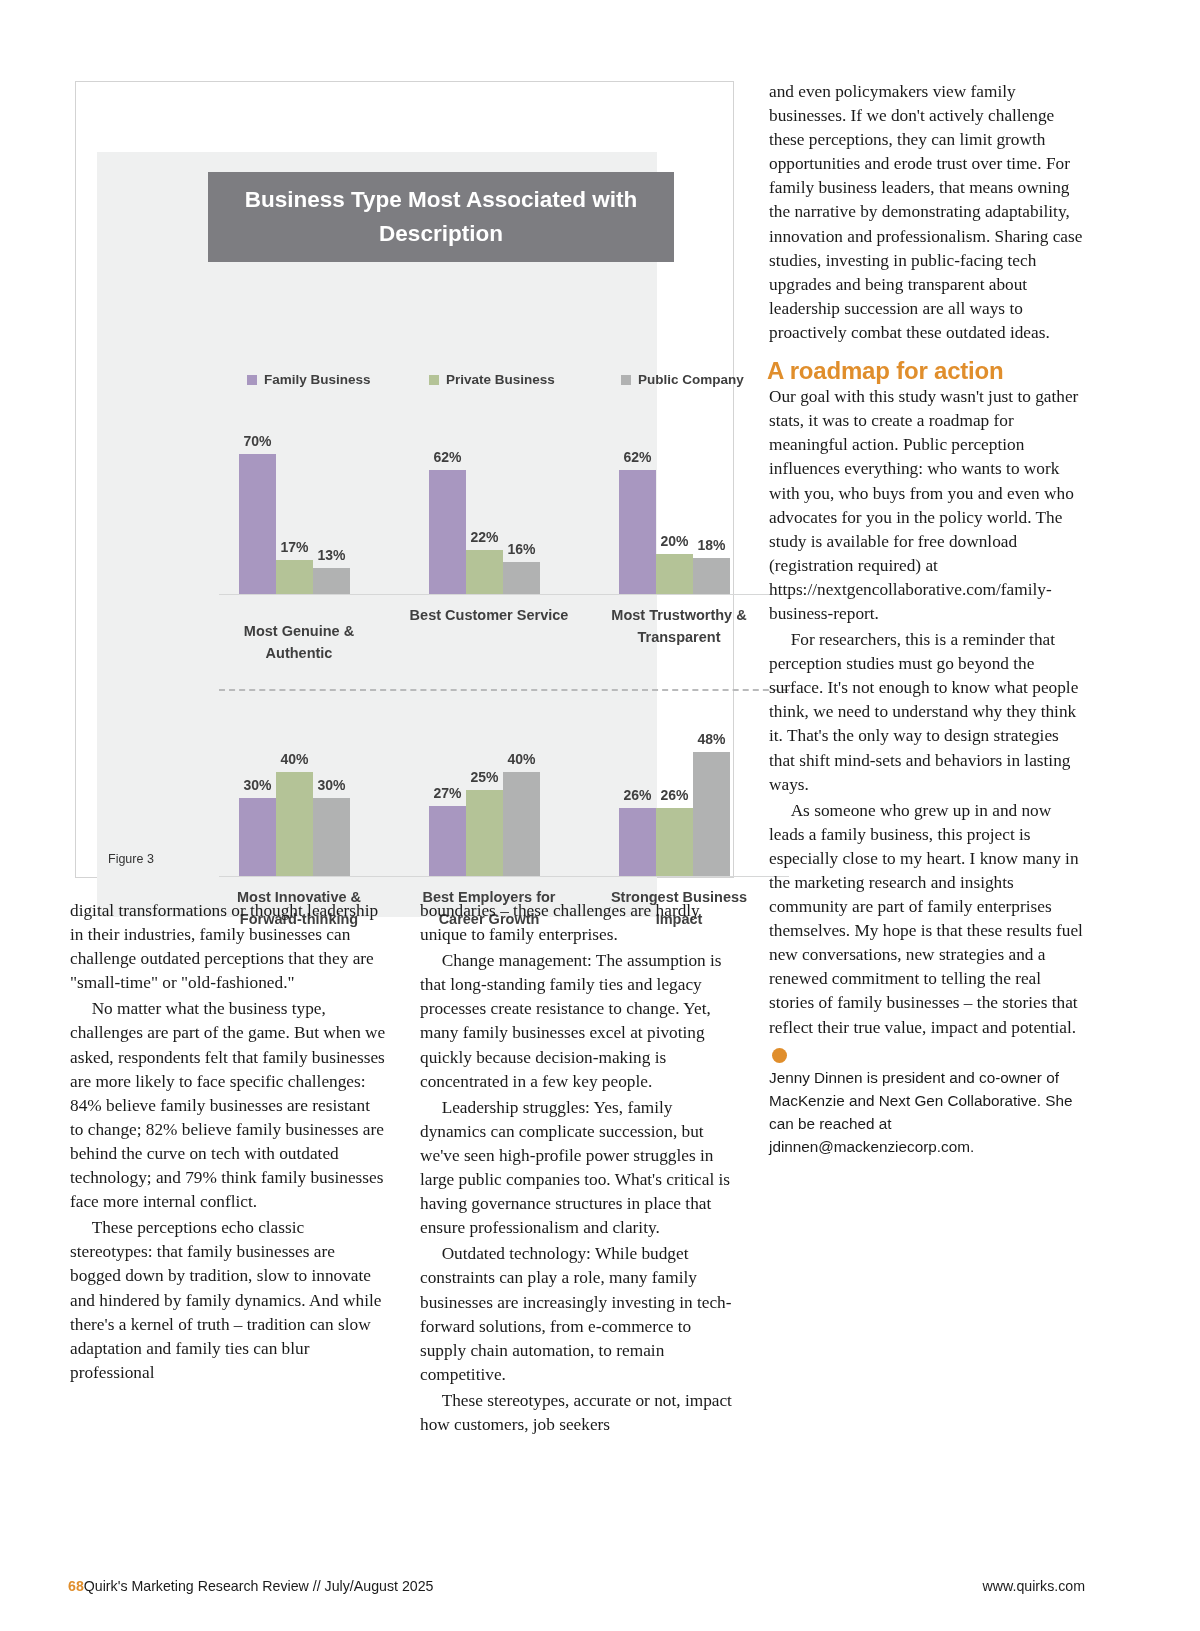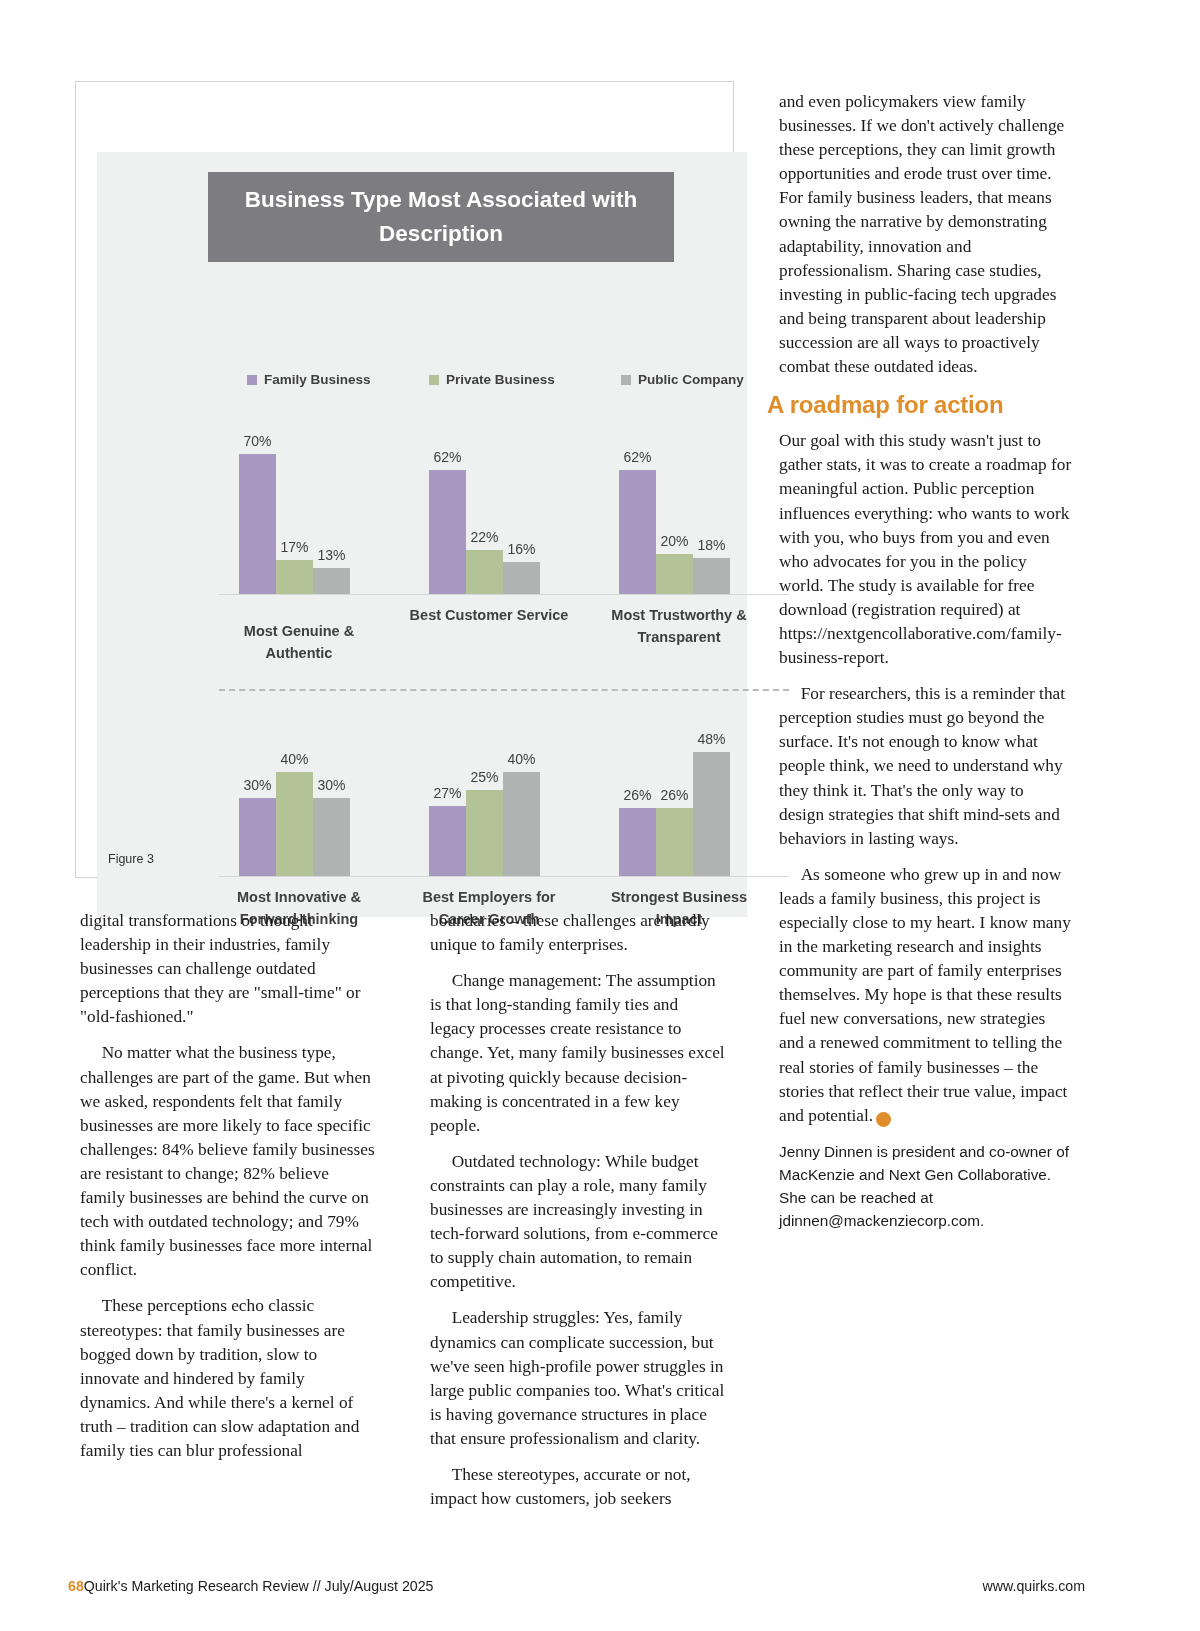--- a/index.html
+++ b/index.html
@@ -21,21 +21,21 @@
     top: 81px;
     width: 659px;
     height: 797px;
     border: 1px solid #d3d3d3;
     background: #ffffff;
   }
   #chart-panel {
     position: absolute;
     left: 21px;
     top: 70px;
-    width: 650px;
+    width: 560px;
     height: 765px;
     background: #eff0f0;
   }
   #chart-title {
     position: absolute;
     left: 111px;
     top: 20px;
     width: 466px;
     height: 90px;
     background: #7d7d81;
@@ -108,20 +108,21 @@
     height: 100%;
   }
   .bar-val {
     position: absolute;
     left: 50%;
     transform: translateX(-50%);
     font-family: "Liberation Sans", sans-serif;
     font-size: 14px;
     color: #3f3f3f;
     white-space: nowrap;
+    font-weight: bold;
   }
   .bar {
     width: 37px;
   }
 
   .cat-labels {
     position: relative;
     margin-top: 9px;
     height: 50px;
   }
@@ -155,21 +156,21 @@
 
   
   .col {
     position: absolute;
     font-family: "Liberation Serif", serif;
     font-size: 17.3px;
     line-height: 24.1px;
     color: #1a1a1a;
     text-align: left;
   }
-  .col p { margin: 12px; }
+  .col p { margin: 2px; }
   .col p.indent { text-indent: 1.25em; }
 
   #col-left   { left: 68px;  top: 897px;  width: 320px; }
   #col-mid    { left: 418px; top: 897px;  width: 320px; }
   #col-right  { left: 767px; top: 78px;   width: 318px; }
 
   .section-head {
     font-family: "Liberation Sans", sans-serif;
     font-weight: bold;
     font-size: 24px;
@@ -384,22 +385,22 @@
 
 <div class="col" id="col-left">
   <p>digital transformations or thought leadership in their industries, family businesses can challenge outdated perceptions that they are "small-time" or "old-fashioned."</p>
   <p class="indent">No matter what the business type, challenges are part of the game. But when we asked, respondents felt that family businesses are more likely to face specific challenges: 84% believe family businesses are resistant to change; 82% believe family businesses are behind the curve on tech with outdated technology; and 79% think family businesses face more internal conflict.</p>
   <p class="indent">These perceptions echo classic stereotypes: that family businesses are bogged down by tradition, slow to innovate and hindered by family dynamics. And while there's a kernel of truth – tradition can slow adaptation and family ties can blur professional</p>
 </div>
 
 <div class="col" id="col-mid">
   <p>boundaries – these challenges are hardly unique to family enterprises.</p>
   <p class="indent">Change management: The assumption is that long-standing family ties and legacy processes create resistance to change. Yet, many family businesses excel at pivoting quickly because decision-making is concentrated in a few key people.</p>
+  <p class="indent">Leadership struggles: Yes, family dynamics can complicate succession, but we've seen high-profile power struggles in large public companies too. What's critical is having governance structures in place that ensure professionalism and clarity.</p>
   <p class="indent">Outdated technology: While budget constraints can play a role, many family businesses are increasingly investing in tech-forward solutions, from e-commerce to supply chain automation, to remain competitive.</p>
-  <p class="indent">Leadership struggles: Yes, family dynamics can complicate succession, but we've seen high-profile power struggles in large public companies too. What's critical is having governance structures in place that ensure professionalism and clarity.</p>
   <p class="indent">These stereotypes, accurate or not, impact how customers, job seekers</p>
 </div>
 
 <div class="col" id="col-right">
   <p>and even policymakers view family businesses. If we don't actively challenge these perceptions, they can limit growth opportunities and erode trust over time. For family business leaders, that means owning the narrative by demonstrating adaptability, innovation and professionalism. Sharing case studies, investing in public-facing tech upgrades and being transparent about leadership succession are all ways to proactively combat these outdated ideas.</p>
 
   <div class="section-head">A roadmap for action</div>
 
   <p>Our goal with this study wasn't just to gather stats, it was to create a roadmap for meaningful action. Public perception influences everything: who wants to work with you, who buys from you and even who advocates for you in the policy world. The study is available for free download (registration required) at https://nextgencollaborative.com/family-business-report.</p>
   <p class="indent">For researchers, this is a reminder that perception studies must go beyond the surface. It's not enough to know what people think, we need to understand why they think it. That's the only way to design strategies that shift mind-sets and behaviors in lasting ways.</p>

